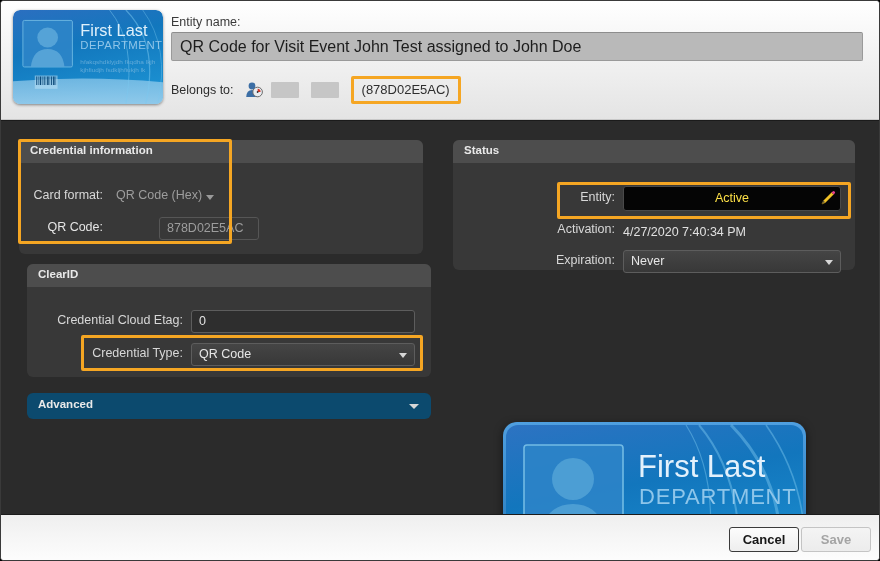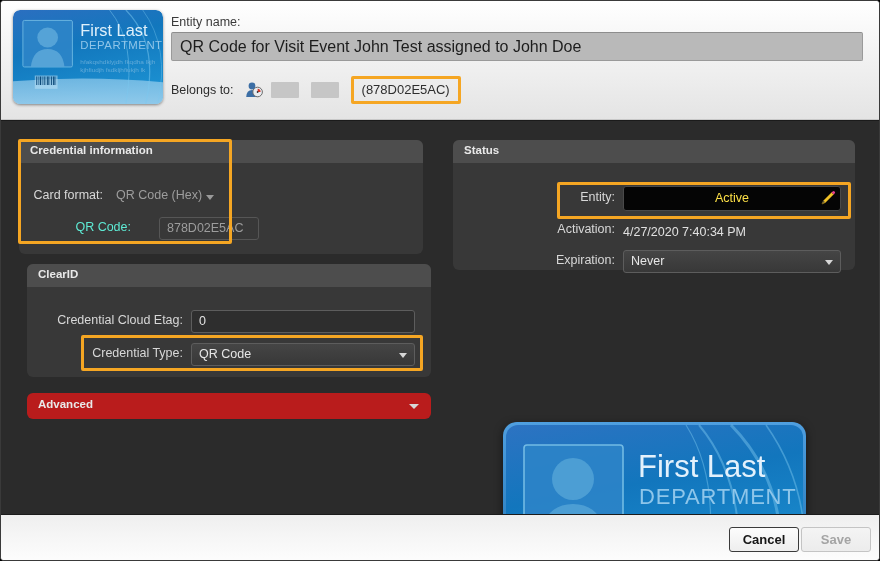--- a/index.html
+++ b/index.html
@@ -90,21 +90,21 @@
     font-size: 11.5px; font-weight: bold; color: #e9e9e9;
     padding: 4px 0 0 11px;
   }
   .panel-body { position: relative; }
 
   .field-label {
     position: absolute;
     font-size: 12.5px; color: #d8d8d8;
     text-align: right;
   }
-  .field-label.dim { color: #5eead4; margin-left: 28px; }
+  .field-label.dim { color: #e5e5e5; }
 
   .txtbox {
     position: absolute;
     background: #2e2e2e;
     border: 1px solid #5d5d5d;
     border-radius: 3px;
     font-size: 12.5px; color: #e2e2e2;
     padding: 0 7px; line-height: 21px; height: 23px;
     white-space: nowrap; overflow: hidden;
   }
@@ -146,21 +146,21 @@
 
   #static-activation {
     position: absolute;
     font-size: 12.5px; color: #e0e0e0;
     line-height: 20px;
   }
 
   
   #advanced-panel {
     position: absolute;
-    background: #b91c1c;
+    background: #0c4a6e;
     border-radius: 6px;
     height: 26px;
   }
   #advanced-label {
     position: absolute; left: 11px; top: 5px;
     font-size: 11.5px; font-weight: bold; color: #e9e9e9;
   }
   #advanced-caret {
     position: absolute; right: 12px; top: 11px;
     width: 0; height: 0;

